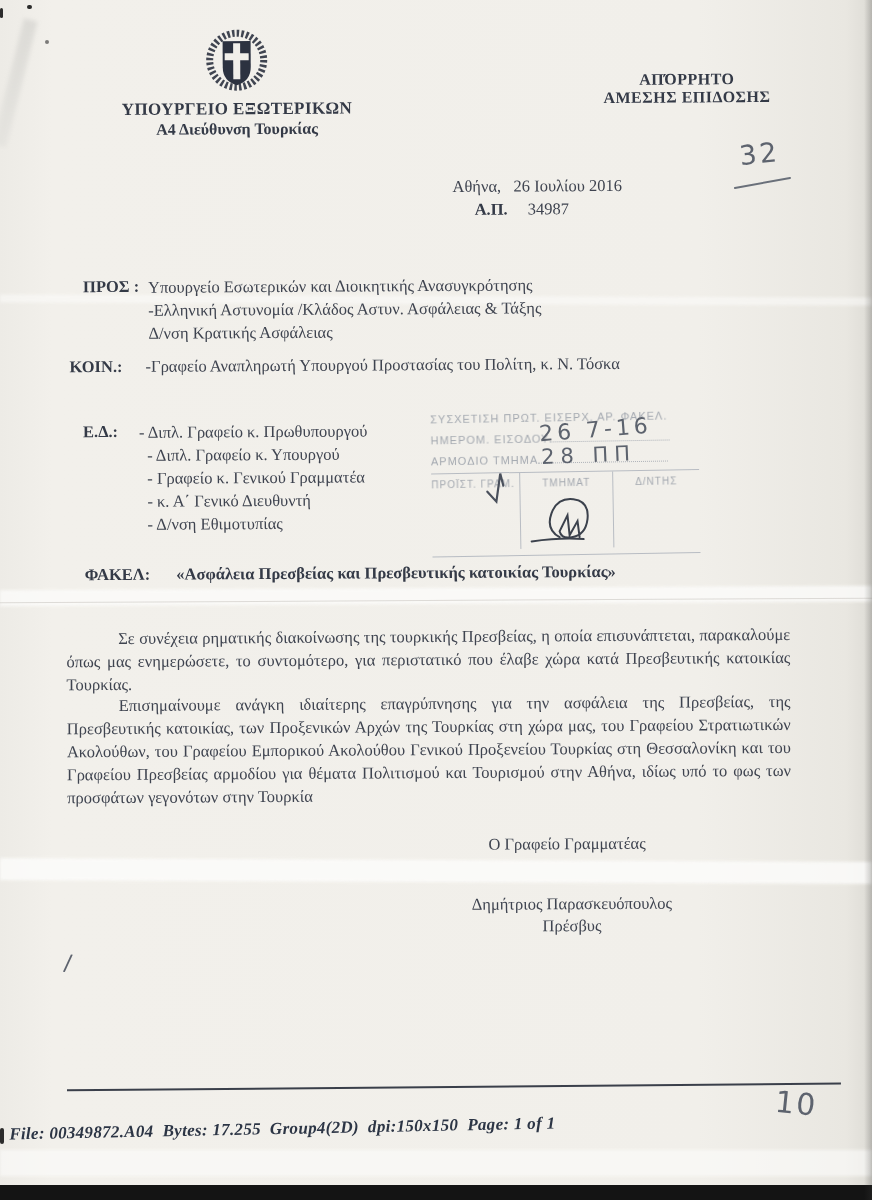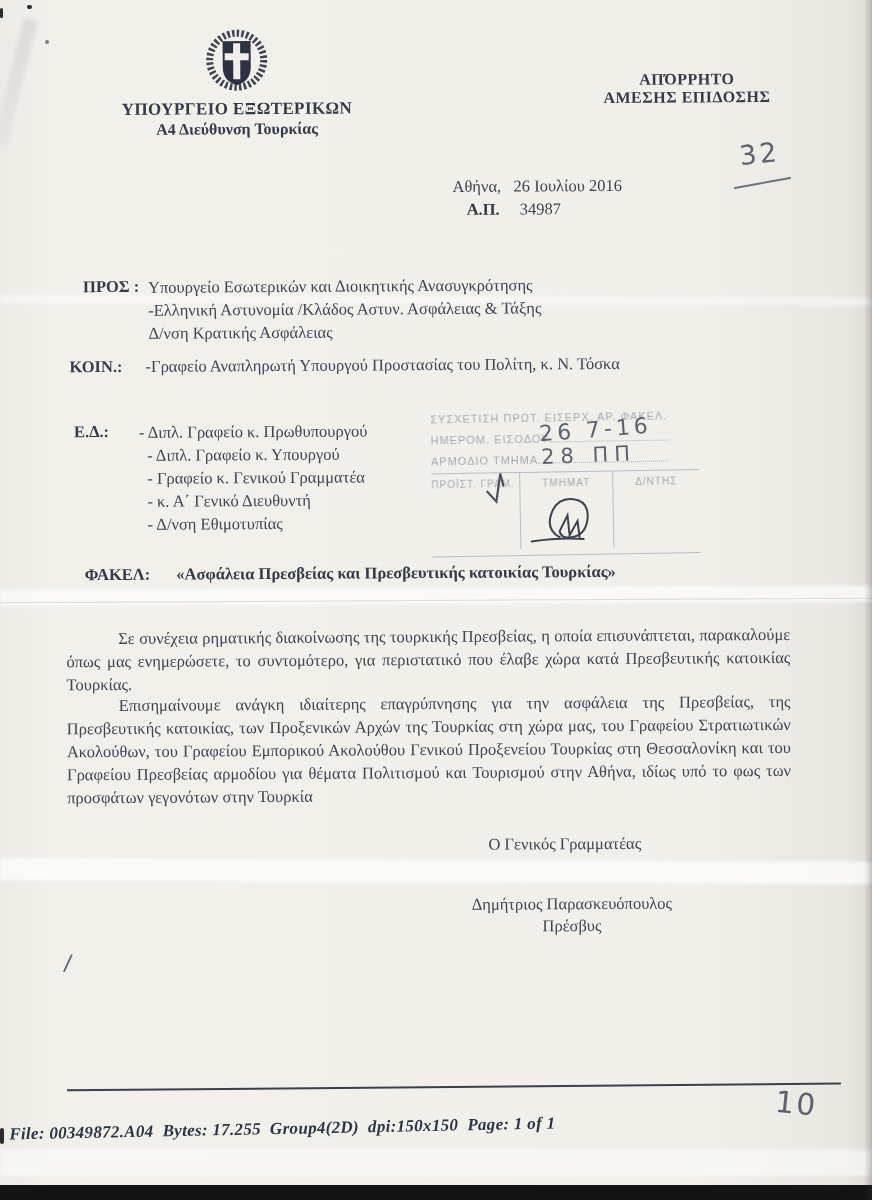--- a/index.html
+++ b/index.html
@@ -60,36 +60,36 @@
       <div class="b" style="font-size:16px;letter-spacing:.5px;">ΑΠΌΡΡΗΤΟ</div>
       <div class="b" style="font-size:16px;letter-spacing:.5px;">ΑΜΕΣΗΣ ΕΠΙΔΟΣΗΣ</div>
     </div>
 
     <div class="abs hand" style="left:742px;top:140px;font-size:27px;transform:rotate(-6deg);letter-spacing:3px;">32</div>
     <div class="abs" style="left:736px;top:184px;width:58px;height:2px;background:#6a707a;transform:rotate(-10deg);border-radius:2px;"></div>
 
     <div class="abs doc" style="left:455px;top:176px;">
       <div style="white-space:pre;">Αθήνα,   26 Ιουλίου 2016</div>
       <div style="margin-top:1px;">
-        <span class="b" style="margin-left:14px;">Α.Π.</span>
+        <span class="b" style="margin-left:22px;">Α.Π.</span>
         <span style="margin-left:16px;">34987</span>
       </div>
     </div>
 
     <div class="abs doc b" style="left:85px;top:274px;">ΠΡΟΣ :</div>
     <div class="abs doc" style="left:150px;top:274px;line-height:23px;">
       <div>Υπουργείο Εσωτερικών και Διοικητικής Ανασυγκρότησης</div>
       <div>-Ελληνική Αστυνομία /Κλάδος Αστυν. Ασφάλειας &amp; Τάξης</div>
       <div>Δ/νση Κρατικής Ασφάλειας</div>
     </div>
 
     <div class="abs doc b" style="left:71px;top:354px;">ΚΟΙΝ.:</div>
     <div class="abs doc" style="left:147px;top:354px;">-Γραφείο Αναπληρωτή Υπουργού Προστασίας του Πολίτη, κ. Ν. Τόσκα</div>
 
-    <div class="abs doc b" style="left:75px;top:419px;">Ε.Δ.:</div>
+    <div class="abs doc b" style="left:84px;top:419px;">Ε.Δ.:</div>
     <div class="abs doc" style="left:140px;top:419px;line-height:23px;">
       <div>- Διπλ. Γραφείο κ. Πρωθυπουργού</div>
       <div style="margin-left:8px;">- Διπλ. Γραφείο κ. Υπουργού</div>
       <div style="margin-left:8px;">- Γραφείο κ. Γενικού Γραμματέα</div>
       <div style="margin-left:8px;">- κ. Α΄ Γενικό Διευθυντή</div>
       <div style="margin-left:8px;">- Δ/νση Εθιμοτυπίας</div>
     </div>
 
     <div class="abs stamp" style="left:432px;top:408px;width:268px;height:148px;transform:rotate(-.6deg);">
       <div class="sline" style="margin-top:4px;">ΣΥΣΧΕΤΙΣΗ ΠΡΩΤ. ΕΙΣΕΡΧ. ΑΡ. ΦΑΚΕΛ.</div>
@@ -122,21 +122,21 @@
     </span>
 
     <div class="abs doc" style="left:85px;top:562px;width:700px;">
       <span class="b">ΦΑΚΕΛ:</span>
       <span class="b" style="margin-left:22px;">«Ασφάλεια Πρεσβείας και Πρεσβευτικής κατοικίας Τουρκίας»</span>
     </div>
 
     <div class="abs doc justified" style="left:66px;top:625px;width:724px;text-indent:52px;line-height:23px;">Σε συνέχεια ρηματικής διακοίνωσης της τουρκικής Πρεσβείας, η οποία επισυνάπτεται, παρακαλούμε όπως μας ενημερώσετε, το συντομότερο, για περιστατικό που έλαβε χώρα κατά Πρεσβευτικής κατοικίας Τουρκίας.</div>
     <div class="abs doc justified" style="left:66px;top:692px;width:724px;text-indent:52px;line-height:23px;">Επισημαίνουμε ανάγκη ιδιαίτερης επαγρύπνησης για την ασφάλεια της Πρεσβείας, της Πρεσβευτικής κατοικίας, των Προξενικών Αρχών της Τουρκίας στη χώρα μας, του Γραφείου Στρατιωτικών Ακολούθων, του Γραφείου Εμπορικού Ακολούθου Γενικού Προξενείου Τουρκίας στη Θεσσαλονίκη και του Γραφείου Πρεσβείας αρμοδίου για θέματα Πολιτισμού και Τουρισμού στην Αθήνα, ιδίως υπό το φως των προσφάτων γεγονότων στην Τουρκία</div>
 
-    <div class="abs doc" style="left:487px;top:834px;">Ο Γενικός Γραμματέας</div>
+    <div class="abs doc" style="left:487px;top:834px;">Ο Γραφείο Γραμματέας</div>
     <div class="abs doc" style="left:420px;top:894px;width:300px;text-align:center;">
       <div>Δημήτριος Παρασκευόπουλος</div>
       <div>Πρέσβυς</div>
     </div>
 
     <div class="abs hand" style="left:62px;top:948px;font-size:22px;transform:rotate(8deg);">/</div>
 
     <div class="abs" style="left:64px;top:1086px;width:774px;height:2px;background:#3a3f4a;transform:rotate(-.15deg);"></div>
     <div class="abs b" style="left:6px;top:1118px;font-size:17px;font-style:italic;color:#2c3545;white-space:pre;transform:rotate(-.8deg);letter-spacing:.3px;">File: 00349872.A04  Bytes: 17.255  Group4(2D)  dpi:150x150  Page: 1 of 1</div>
     <div class="abs hand" style="left:772px;top:1088px;font-size:30px;transform:rotate(6deg);letter-spacing:2px;">10</div>

